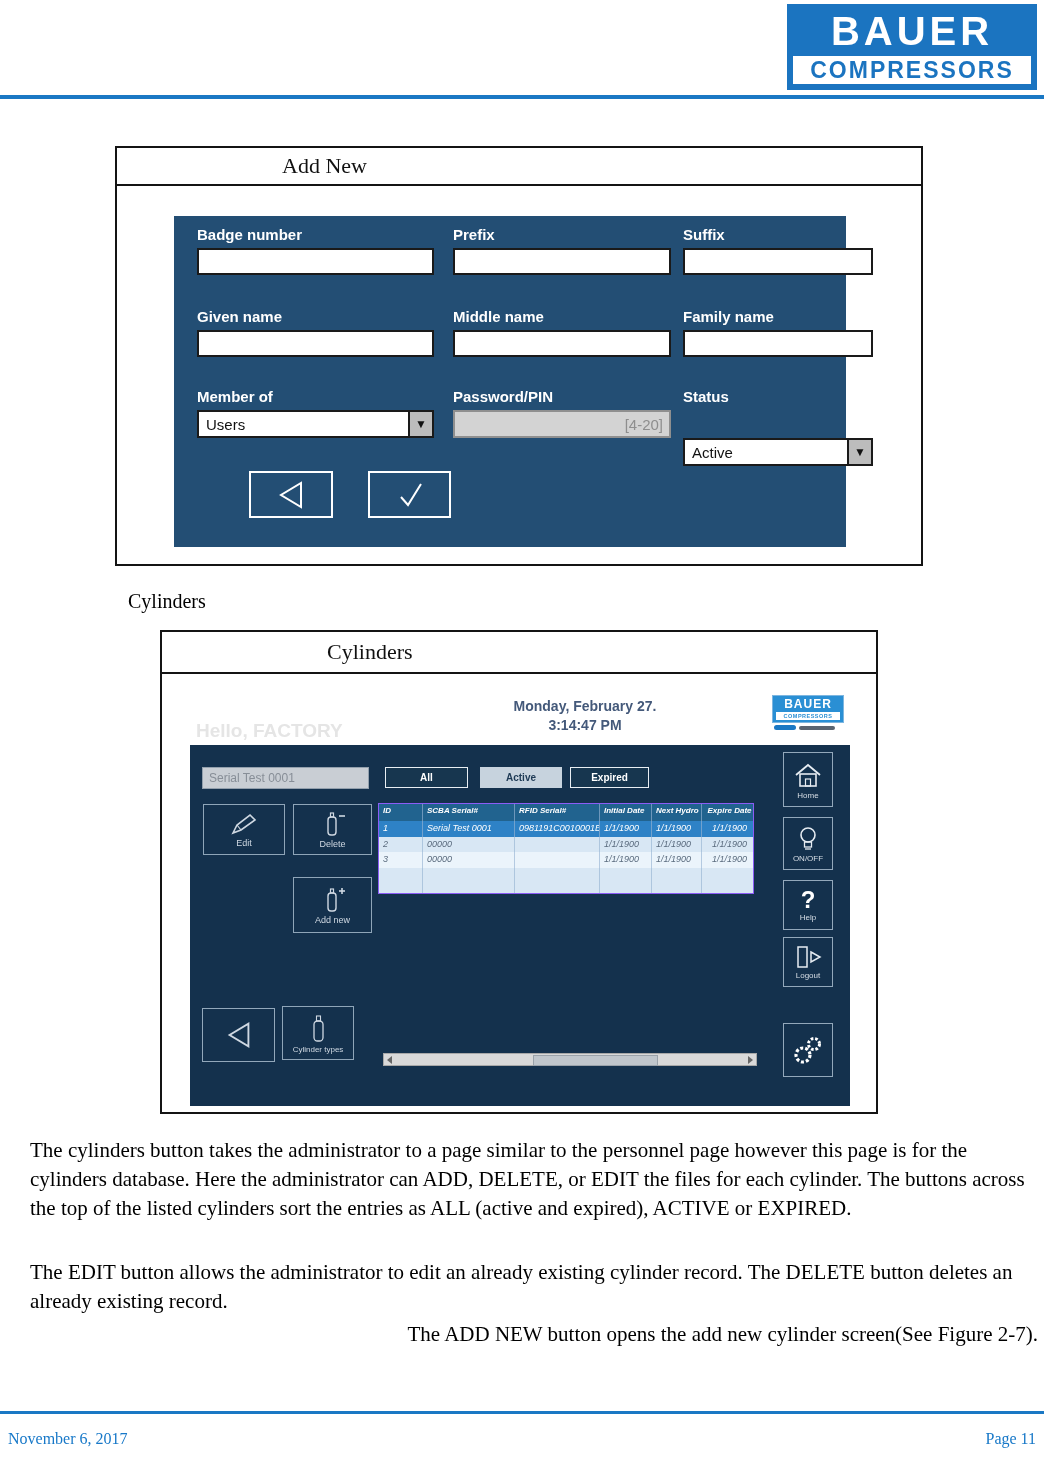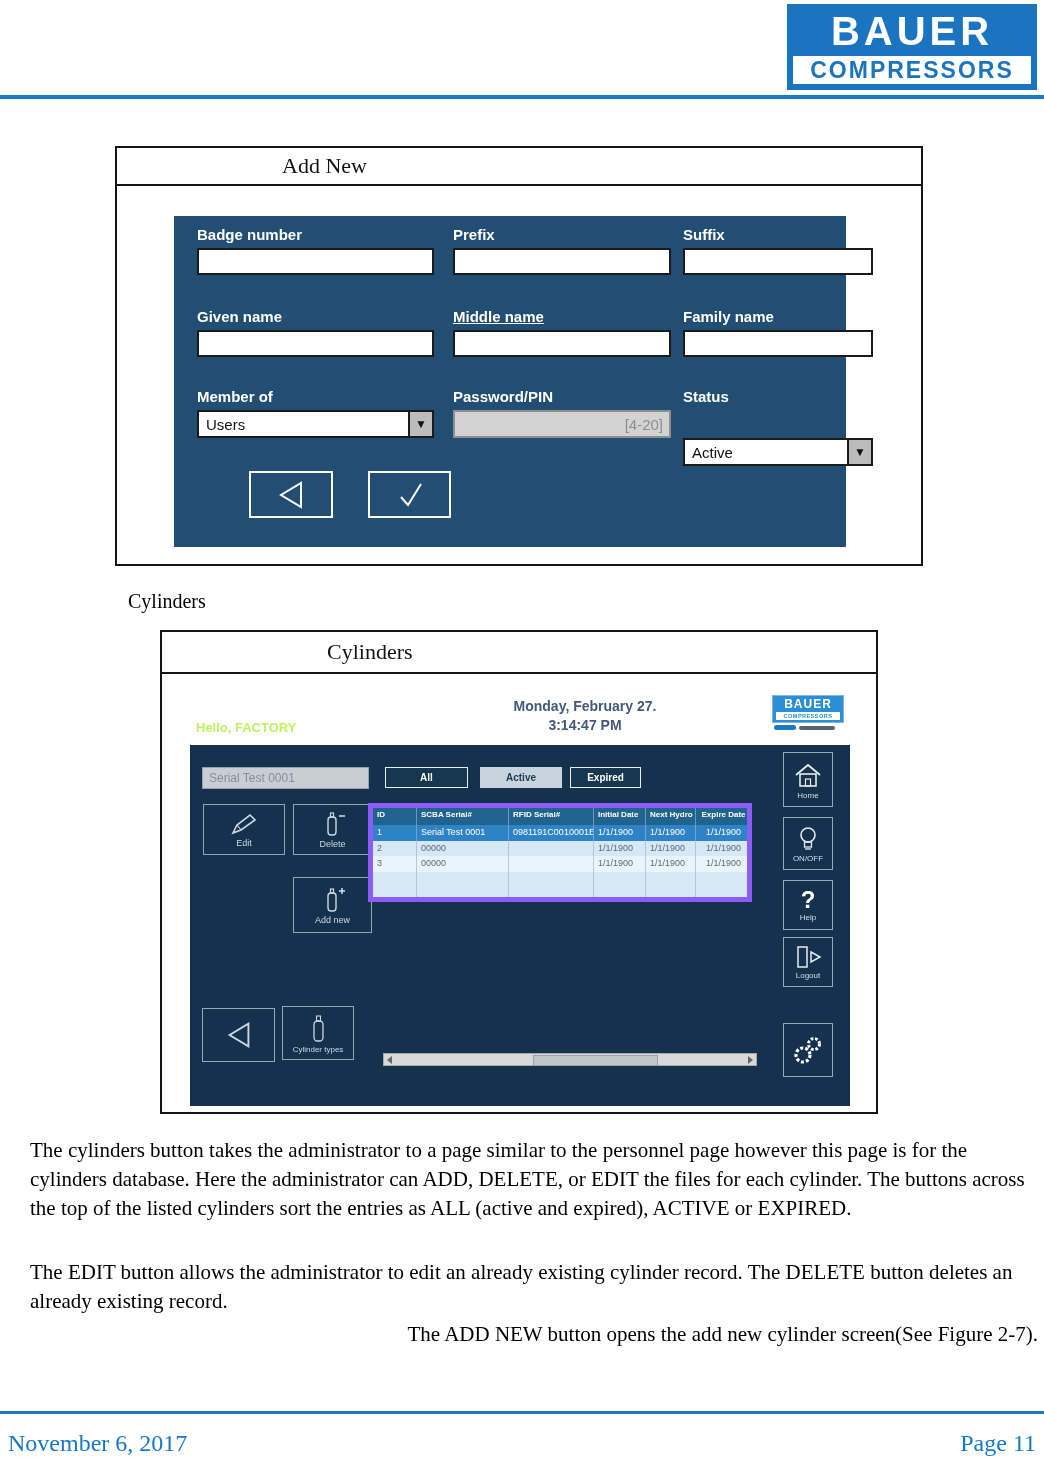--- a/index.html
+++ b/index.html
@@ -31,28 +31,28 @@
           display:flex;align-items:center;justify-content:center;font-size:12px;color:#111;}
   .f-pin{background:#d3d3d3;border:2px solid #8f8f8f;box-sizing:border-box;height:28px;font-size:15px;color:#8e8e8e;
          display:flex;align-items:center;justify-content:flex-end;padding-right:6px;}
   .nav-big-btn{border:2px solid #fff;box-sizing:border-box;display:flex;align-items:center;justify-content:center;cursor:pointer;}
 
   
   .serif{font-family:"Liberation Serif",serif;color:#000;}
   .sec-head{left:128px;top:590px;font-size:20px;}
   .para{left:30px;width:1008px;font-size:21px;line-height:29px;}
   .footer-rule{left:0;top:1411px;width:1044px;height:3px;background:#1a78c4;}
-  .foot-text{top:1430px;font-family:"Liberation Serif",serif;font-size:24px;color:#1778c8;}
+  .foot-text{top:1430px;font-family:"Liberation Serif",serif;font-size:16px;color:#1778c8;}
 
   
   .cyldlg{left:160px;top:630px;width:718px;height:484px;}
   .cyldlg .dlg-title{height:42px;}
   .screen{left:28px;top:58px;width:660px;height:416px;background:#14314d;}
   .strip{left:0;top:0;width:660px;height:55px;background:#fff;}
-  .greeting{left:6px;top:30px;font-size:13px;font-weight:bold;color:#bef264;}
+  .greeting{left:6px;top:30px;font-size:19px;font-weight:bold;color:#e5e5e5;}
   .datebox{left:270px;top:7px;width:250px;text-align:center;color:#44597a;font-weight:bold;}
   .datebox .d1{font-size:14px;line-height:19px;}
   .datebox .d2{font-size:14px;line-height:19px;}
   .logo-sm{left:582px;top:5px;width:72px;background:#2a8fd4;padding:2px 3px;box-sizing:border-box;border:1px solid #7db6e0;}
   .logo-sm .b1{color:#fff;font-weight:800;font-size:12px;letter-spacing:1px;text-align:center;line-height:13px;}
   .logo-sm .b2wrap{background:#fff;margin-top:1px;}
   .logo-sm .b2{color:#2a8fd4;font-weight:800;font-size:5.5px;letter-spacing:.5px;text-align:center;line-height:8px;}
   .tagline{left:582px;top:33px;width:72px;height:9px;background:#fff;display:flex;align-items:center;}
   .tagline .swoosh{width:22px;height:5px;background:#1a78c4;border-radius:3px;margin-left:2px;}
   .tagline .smudge{width:36px;height:4px;background:#5a6470;border-radius:2px;margin-left:3px;}
@@ -62,21 +62,21 @@
   .filter{top:77px;height:21px;box-sizing:border-box;font-size:10px;font-weight:bold;
           display:flex;align-items:center;justify-content:center;cursor:pointer;}
   .filter.off{background:#17364f;border:1px solid #e8eef3;color:#fff;}
   .filter.on{background:#c7d3de;border:1px solid #c7d3de;color:#1e3a55;}
 
   .tool-btn{border:1px solid #8fa5b8;box-sizing:border-box;display:flex;flex-direction:column;align-items:center;
             justify-content:center;color:#cfd8e2;font-size:9px;cursor:pointer;}
   .tool-btn .lbl{margin-top:2px;}
 
   
-  .tbl{left:178px;top:113px;width:374px;border:5px solid #8b5cf6;box-sizing:content-box;font-size:9px;}
+  .tbl{left:188px;top:113px;width:374px;border:1px solid #8b5cf6;box-sizing:content-box;font-size:9px;font-style:italic;}
   .trow{display:flex;}
   .trow>div{box-sizing:border-box;border-right:1px solid rgba(150,180,210,.65);padding:2px 0 0 4px;overflow:hidden;white-space:nowrap;}
   .trow>div:last-child{border-right:none;}
   .c0{width:44px;} .c1{width:92px;} .c2{width:85px;} .c3{width:52px;} .c4{width:50px;} .c5{width:51px;text-align:center;}
   .thead{background:#21638f;color:#fff;font-weight:bold;font-size:8px;height:17px;}
   .rsel{background:#2e82c6;color:#fff;height:16px;}
   .r2{background:#d8e7f4;color:#5a6b7e;height:15px;}
   .r3{background:#ebf4fb;color:#5a6b7e;height:16px;}
   .rblank{background:#d8e7f4;height:25px;}
 
@@ -114,21 +114,21 @@
 
       <div class="abs f-label" style="left:23px;top:10px;">Badge number</div>
       <div class="abs f-input" style="left:23px;top:32px;width:237px;"></div>
       <div class="abs f-label" style="left:279px;top:10px;">Prefix</div>
       <div class="abs f-input" style="left:279px;top:32px;width:218px;"></div>
       <div class="abs f-label" style="left:509px;top:10px;">Suffix</div>
       <div class="abs f-input" style="left:509px;top:32px;width:190px;"></div>
 
       <div class="abs f-label" style="left:23px;top:92px;">Given name</div>
       <div class="abs f-input" style="left:23px;top:114px;width:237px;"></div>
-      <div class="abs f-label" style="left:279px;top:92px;text-decoration:underline;">Middle name</div>
+      <div class="abs f-label" style="left:279px;top:92px;">Middle name</div>
       <div class="abs f-input" style="left:279px;top:114px;width:218px;"></div>
       <div class="abs f-label" style="left:509px;top:92px;">Family name</div>
       <div class="abs f-input" style="left:509px;top:114px;width:190px;"></div>
 
       <div class="abs f-label" style="left:23px;top:172px;">Member of</div>
       <div class="abs f-select" style="left:23px;top:194px;width:237px;">
         <span>Users</span>
         <span class="dd-btn">▼</span>
       </div>
 
@@ -181,21 +181,21 @@
       <div class="abs tagline">
         <span class="swoosh"></span>
         <span class="smudge"></span>
       </div>
 
       <div class="abs search">
         <span>Serial Test 0001</span>
       </div>
       <div class="abs filter off" style="left:195px;width:83px;">All</div>
       <div class="abs filter on" style="left:290px;width:82px;">Active</div>
-      <div class="abs filter off" style="left:380px;width:71px;">Expired</div>
+      <div class="abs filter off" style="left:380px;width:79px;">Expired</div>
 
       <div class="abs tool-btn" style="left:13px;top:114px;width:82px;height:51px;">
         <span>
           <svg width="30" height="24" viewBox="0 0 30 24">
               <path d="M4,21 L8,13 L21,3 L26,8 L12,18 Z" fill="none" stroke="#cfd8e2" stroke-width="1.6"></path>
               <line x1="8" y1="13" x2="12" y2="18" stroke="#cfd8e2" stroke-width="1.2"></line>
             </svg>
         </span>
         <span class="lbl">Edit</span>
       </div>

